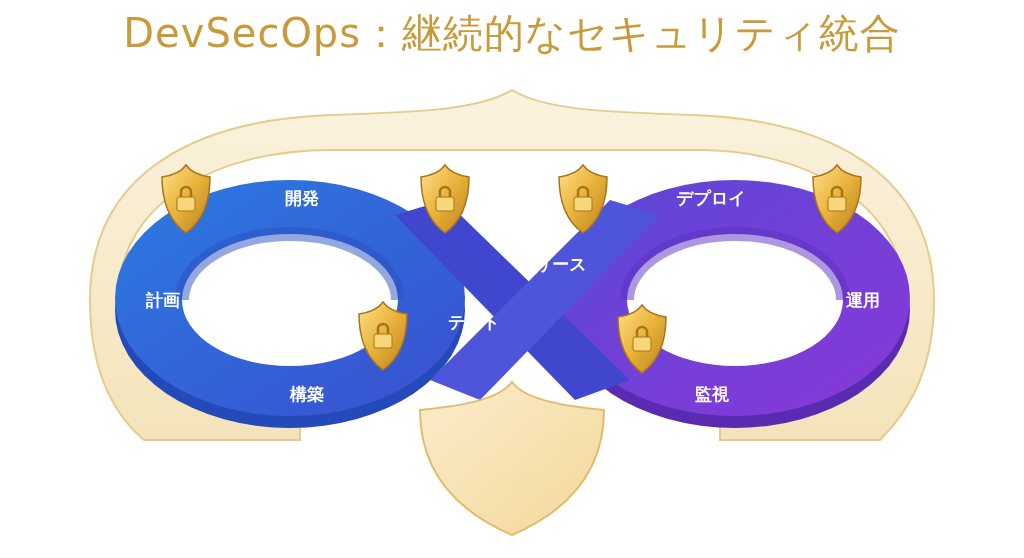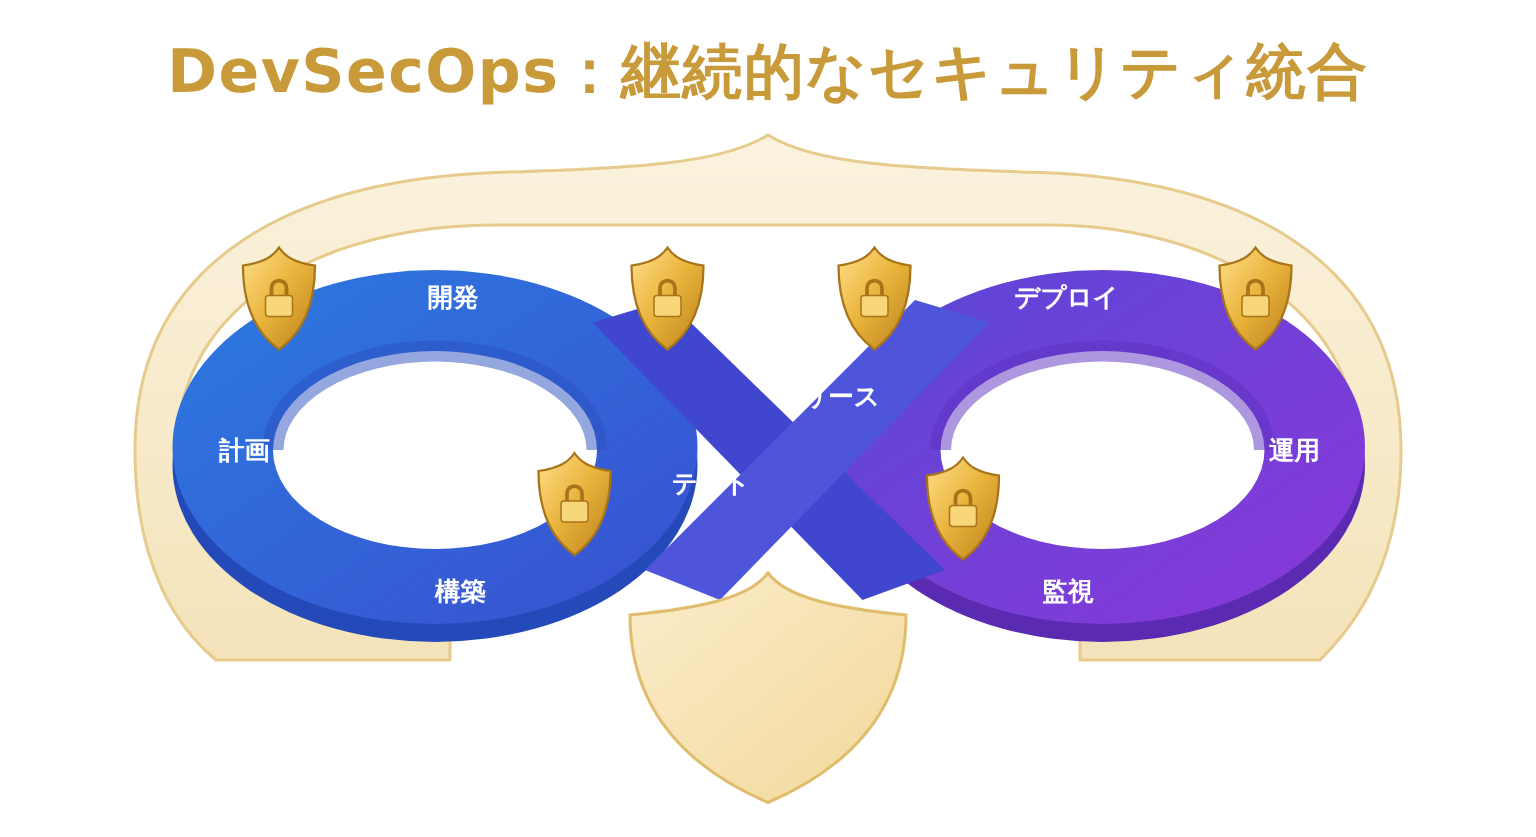--- a/index.html
+++ b/index.html
@@ -3,23 +3,23 @@
   <meta charset="utf-8">
   <style>
     html, body { margin: 0; padding: 0; }
     body {
       width: 1024px; height: 558px; overflow: hidden;
       background: #ffffff;
       font-family: "DejaVu Sans", "Liberation Sans", sans-serif;
       position: relative;
     }
     .title {
-      position: absolute; left: 0; top: 20px; width: 1024px;
+      position: absolute; left: 0; top: 6px; width: 1024px;
       text-align: center;
-      font-size: 40px; font-weight: bold;
+      font-size: 40px; font-weight: normal;
       color: #c99a3a;
       letter-spacing: 1px;
     }
     svg.stage { position: absolute; left: 0; top: 0; }
     .lbl { fill: #ffffff; font-weight: bold; font-size: 17px; font-family: "DejaVu Sans", sans-serif; }
   </style>
 </head>
 <body>
 
 <div class="title">DevSecOps：継続的なセキュリティ統合</div>

